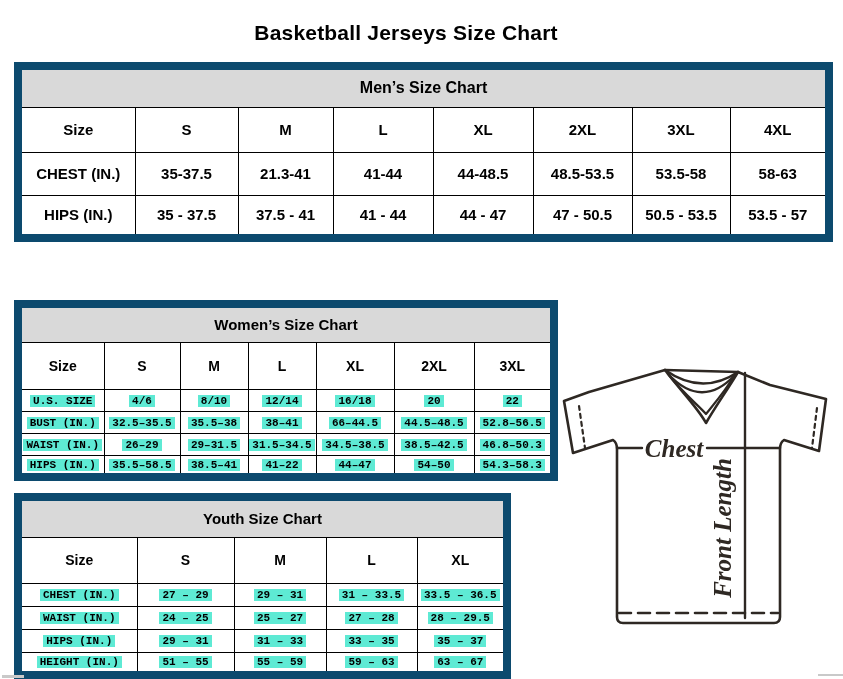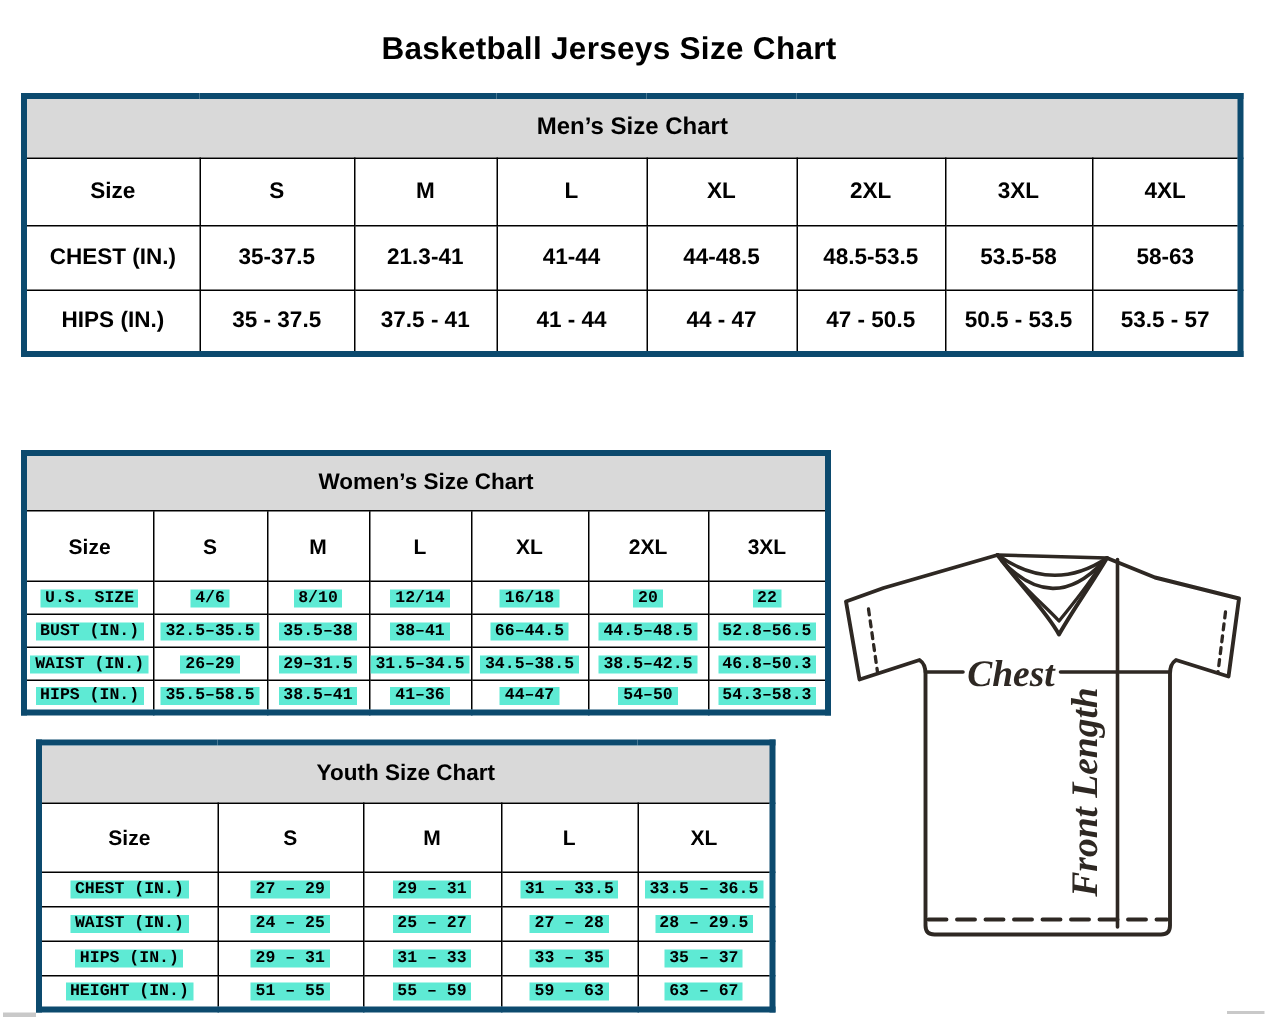--- a/index.html
+++ b/index.html
@@ -7,40 +7,40 @@
   body {
     width:843px; height:679px; background:#ffffff; position:relative; overflow:hidden;
     font-family:"Liberation Sans", sans-serif; color:#000;
   }
   .page-title {
     position:absolute; top:21px; left:0; width:812px; text-align:center;
     font-size:21px; font-weight:bold; margin:0; letter-spacing:.2px;
   }
   table.tbl {
     position:absolute; border-collapse:collapse; table-layout:fixed;
-    border:4px solid #0c4a6e;
+    border:8px solid #0c4a6e;
     padding-left:12px;
   }
   .tbl td {
     border:1px solid #000; text-align:center; vertical-align:middle;
     font-weight:bold; padding:0; overflow:hidden; white-space:nowrap;
   }
   .tbl tr.ttl td { background:#d9d9d9; font-size:16px; }
   
   .men { left:14px; top:62px; width:815px; }
   .men tr.ttl td { height:41px; }
   .men tr.hdr td { height:45px; font-size:15px; }
   .men tr.data td { height:43px; font-size:15px; }
   
   .women { left:14px; top:300px; width:536px; }
   .women tr.ttl td { height:38px; font-size:15px; }
   .women tr.hdr td { height:47px; font-size:14px; }
   .women tr.data td { height:22px; font-size:11px; }
   
-  .youth { left:24px; top:493px; width:489px; }
+  .youth { left:14px; top:493px; width:489px; }
   .youth tr.ttl td { height:40px; font-size:15px; }
   .youth tr.hdr td { height:46px; font-size:14px; }
   .youth tr.data td { height:23px; font-size:11px; }
   .hl { background:#5eead4; padding:0 3px; display:inline-block;font-family:Liberation Mono, monospace; }
   
   .jersey { position:absolute; left:556px; top:356px; }
   .jtext {
     font-family:"Liberation Serif", serif; font-style:italic; font-weight:bold;
     font-size:25px; fill:#2e2823;
   }
@@ -149,21 +149,21 @@
     <td><span class="hl">29–31.5</span></td>
     <td><span class="hl">31.5–34.5</span></td>
     <td><span class="hl">34.5–38.5</span></td>
     <td><span class="hl">38.5–42.5</span></td>
     <td><span class="hl">46.8–50.3</span></td>
   </tr>
   <tr class="data">
     <td><span class="hl">HIPS (IN.)</span></td>
     <td><span class="hl">35.5–58.5</span></td>
     <td><span class="hl">38.5–41</span></td>
-    <td><span class="hl">41–36</span></td>
+    <td><span class="hl">41–22</span></td>
     <td><span class="hl">44–47</span></td>
     <td><span class="hl">54–50</span></td>
     <td><span class="hl">54.3–58.3</span></td>
   </tr>
 </tbody>
   </table>
 
 <table class="tbl youth">
   <colgroup>
     <col style="width:119px">

